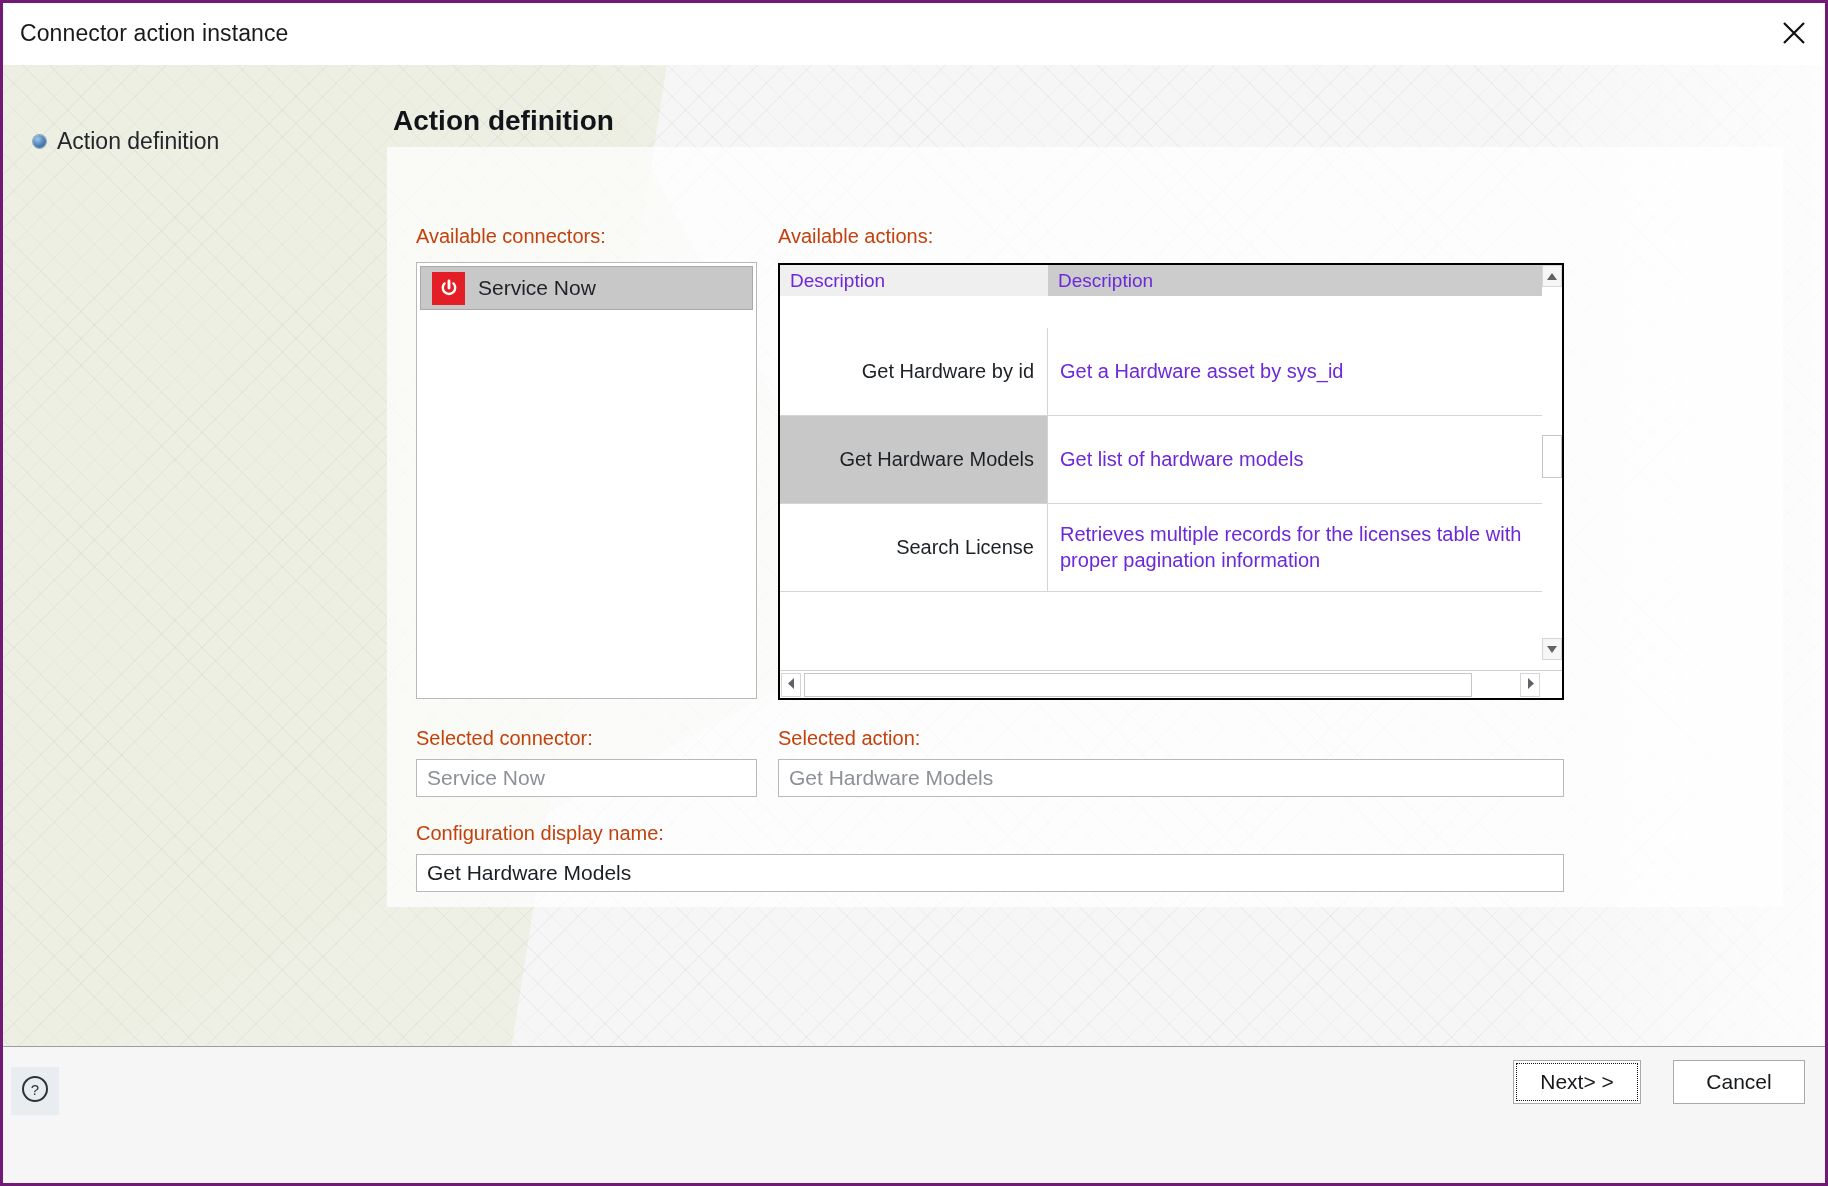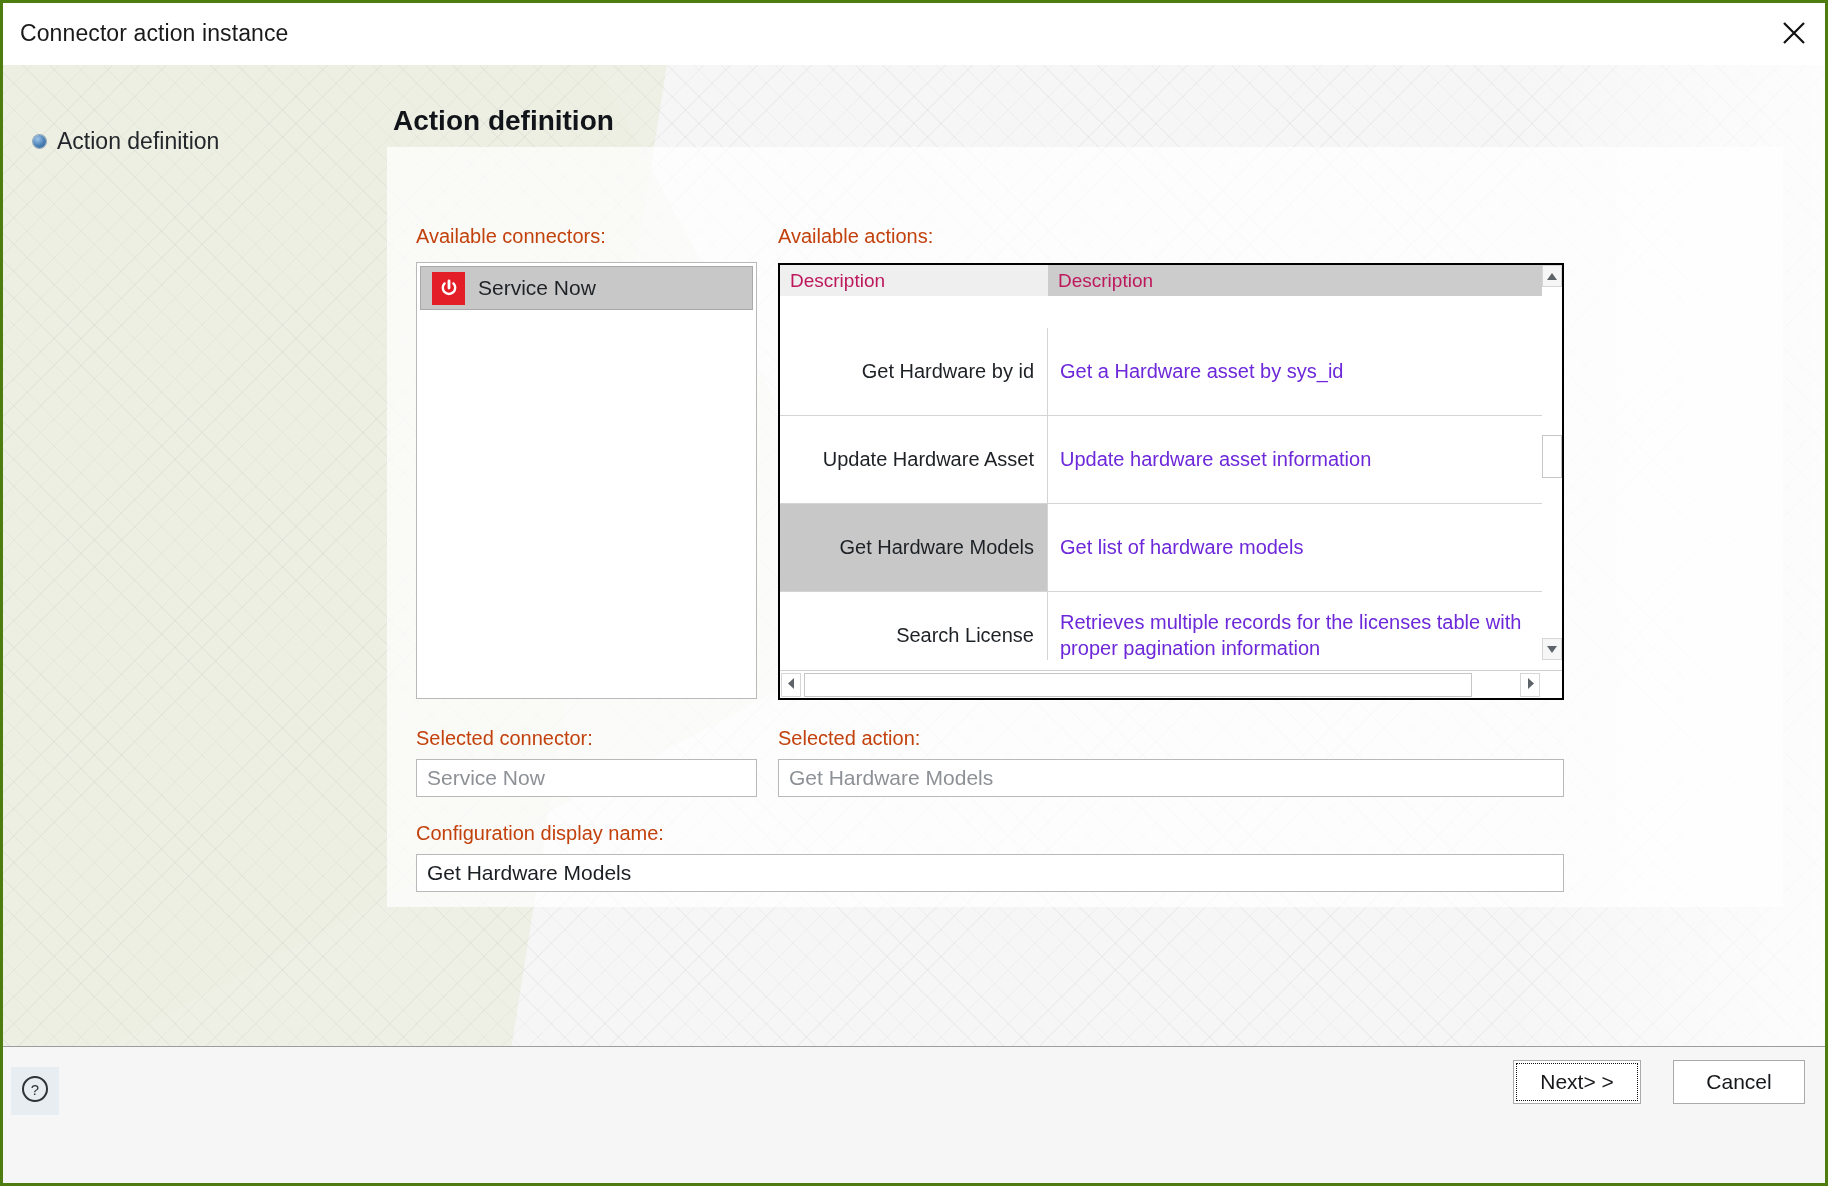--- a/index.html
+++ b/index.html
@@ -8,21 +8,21 @@
   body {
     width: 1828px; height: 1186px;
     font-family: "Liberation Sans", sans-serif;
     background: #ffffff;
     overflow: hidden;
   }
   .window {
     position: relative;
     width: 1828px; height: 1186px;
     box-sizing: border-box;
-    border: 3px solid #4d7c0f;
+    border: 3px solid #701a75;
     background: #f7f7f7;
     overflow: hidden;
   }
 
   
   .titlebar {
     position: absolute; left: 0; top: 0;
     width: 1822px; height: 62px;
     background: #ffffff;
     box-sizing: border-box;
@@ -155,21 +155,21 @@
     box-sizing: border-box;
     background: #ffffff;
     overflow: hidden;
   }
   .tbl-header {
     position: absolute; left: 0; top: 0;
     width: 782px; height: 31px;
     display: flex;
   }
   .th {
-    font-size: 19px; color: #be185d;
+    font-size: 19px; color: #6d28d9;
     display: flex; align-items: center;
     padding-left: 10px;
     box-sizing: border-box;
     height: 31px;
     white-space: nowrap;
   }
   .th-1 { width: 268px; background: #efefef; }
   .th-2 { width: 494px; background: #cccccc; }
   .tbl-body {
     position: absolute; left: 0; top: 31px;
@@ -344,24 +344,20 @@
 
           <div class="tbl-header">
             <div class="th th-1">Description</div>
             <div class="th th-2">Description</div>
           </div>
 
           <div class="tbl-body" id="actions-body">
               <div class="trow" style="height: 88px; margin-top: 32px;">
                 <div class="tc-name">Get Hardware by id</div>
                 <div class="tc-desc">Get a Hardware asset by sys_id</div>
-              </div>
-              <div class="trow" style="height: 88px;">
-                <div class="tc-name">Update Hardware Asset</div>
-                <div class="tc-desc">Update hardware asset information</div>
               </div>
               <div class="trow sel" style="height: 88px;">
                 <div class="tc-name">Get Hardware Models</div>
                 <div class="tc-desc">Get list of hardware models</div>
               </div>
               <div class="trow" style="height: 88px;">
                 <div class="tc-name">Search License</div>
                 <div class="tc-desc">Retrieves multiple records for the licenses table with proper pagination information</div>
               </div>
             </div>

